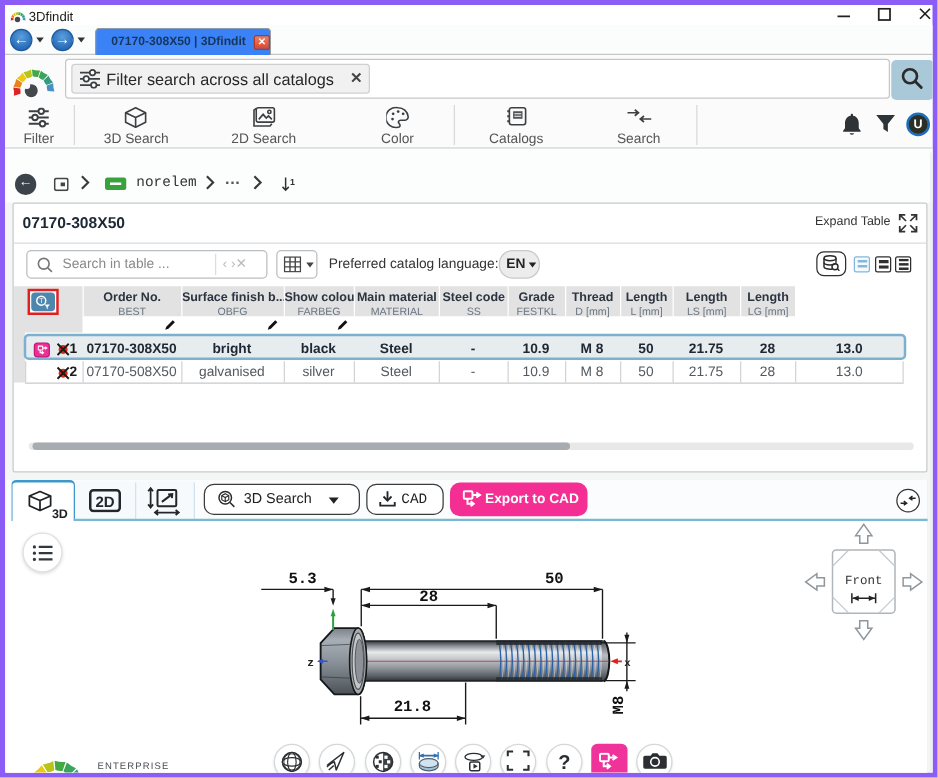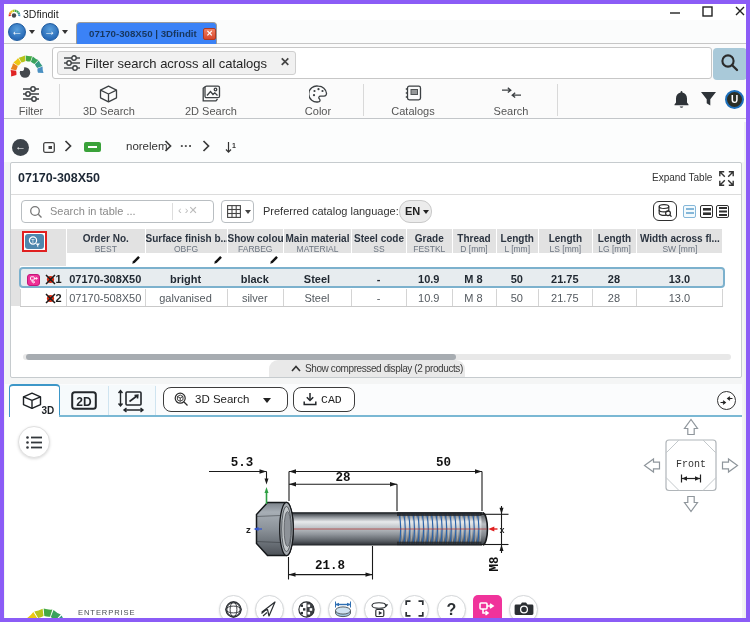--- a/index.html
+++ b/index.html
@@ -220,21 +220,21 @@
     <svg class="abs" style="left:39px;top:23px" width="12" height="11" viewBox="0 0 12 11">
       <rect x="0.7" y="0.7" width="10.6" height="9.6" rx="1.5" fill="none" stroke="#444" stroke-width="1.3"></rect>
       <rect x="5.5" y="4" width="3.5" height="3" fill="#444"></rect>
     </svg>
     <svg class="abs" style="left:60px;top:21px" width="8" height="12" viewBox="0 0 8 12">
         <path d="M1.5 1 L6.5 6 L1.5 11" fill="none" stroke="#3a3a3a" stroke-width="1.7"></path>
       </svg>
     <div class="abs" style="left:80px;top:23px;width:17px;height:10px;background:#3aa23a;border-radius:2px;">
       <div class="abs" style="left:4px;top:4px;width:9px;height:2px;background:#fff;"></div>
     </div>
-    <div class="abs" style="left:122px;top:21px;font-size:11.5px;color:#333;">norelem</div>
+    <div class="abs" style="left:105px;top:21px;font-size:11.5px;color:#333;font-family:Liberation Mono, monospace;">norelem</div>
     <svg class="abs" style="left:160px;top:21px" width="8" height="12" viewBox="0 0 8 12">
         <path d="M1.5 1 L6.5 6 L1.5 11" fill="none" stroke="#3a3a3a" stroke-width="1.7"></path>
       </svg>
     <div class="abs" style="left:176px;top:16px;font-size:13px;font-weight:bold;color:#555;letter-spacing:0.5px;">...</div>
     <svg class="abs" style="left:198px;top:21px" width="8" height="12" viewBox="0 0 8 12">
         <path d="M1.5 1 L6.5 6 L1.5 11" fill="none" stroke="#3a3a3a" stroke-width="1.7"></path>
       </svg>
     <svg class="abs" style="left:221px;top:22px" width="12" height="13" viewBox="0 0 12 13" id="sorticon">
         <path d="M3.5 1 L3.5 11 M1 8.5 L3.5 11.2 L6 8.5" fill="none" stroke="#333" stroke-width="1.2"></path>
 <text x="9" y="7" font-size="7px" font-weight="bold" fill="#333" font-family="Liberation Sans" text-anchor="middle">1</text>
@@ -356,24 +356,20 @@
           <div class="abs hmain">Length</div>
           <div class="abs hsub">L [mm]</div>
         </div>
       <div class="abs hcell" style="left:519.0px;width:52.7px;height:24px;">
           <div class="abs hmain">Length</div>
           <div class="abs hsub">LS [mm]</div>
         </div>
       <div class="abs hcell" style="left:572.7px;width:43.6px;height:24px;">
           <div class="abs hmain">Length</div>
           <div class="abs hsub">LG [mm]</div>
-        </div>
-      <div class="abs hcell" style="left:617.3px;width:85.2px;height:24px;">
-          <div class="abs hmain">Width across fl...</div>
-          <div class="abs hsub">SW [mm]</div>
         </div>
       <div class="abs selrow"></div>
       <div class="abs" style="left:7px;top:44.5px;width:12.5px;height:12px;background:#ee2f96;border-radius:3px;border:1px solid #c2187a;box-sizing:border-box;">
           <svg class="abs" style="left:1.5px;top:1.5px" width="9" height="8" viewBox="0 0 17 14">
             <rect x="1" y="1" width="7" height="6" rx="1" fill="none" stroke="#fff" stroke-width="1.8"></rect>
             <path d="M8 4 L13 4 M11 2 L14 4 L11 6 M4 7 L4 11 L8 11 M6.5 9 L9 11 L6.5 13" fill="none" stroke="#fff" stroke-width="1.8"></path>
           </svg>
         </div>
       <svg class="abs" style="left:24.5px;top:45px" width="11" height="11" viewBox="0 0 11 11">
           <circle cx="5.5" cy="5.5" r="3.6" fill="#d92b12"></circle>
@@ -428,26 +424,20 @@
               <text x="5" y="6.6" font-size="5.5" fill="#fff" text-anchor="middle" font-family="Liberation Sans">T</text>
               <path d="M7.5 7.5 L12 7.5 L10.2 9.5 L10.2 11.4 L9.3 10.6 L9.3 9.5 Z" fill="#fff"></path>
             </svg>
           </div>
         </div>
     </div>
 
     <div class="abs" id="hscroll">
         <div class="abs" id="hthumb"></div>
       </div>
-    <div class="abs" id="pill">
-      <svg class="abs" style="left:22px;top:5px" width="10" height="7" viewBox="0 0 10 7">
-          <path d="M1 6 L5 1.5 L9 6" fill="none" stroke="#333" stroke-width="1.6"></path>
-        </svg>
-      <div class="abs" id="pilltext">Show compressed display (2 products)</div>
-    </div>
   </div>
 
   <div class="abs" id="panel2">
     <div class="abs" id="tabstrip">
       <div class="abs" style="left:55px;top:1px;width:96px;height:30px;background:#f6fafc;"></div>
       <div class="abs" style="left:103px;top:2px;width:1px;height:29px;background:#cfe4f0;"></div>
       <div class="abs" style="left:150px;top:2px;width:1px;height:29px;background:#cfe4f0;"></div>
       <svg class="abs" style="left:66px;top:7px" width="26" height="19" viewBox="0 0 26 19" id="icon2d">
           <rect x="1.2" y="1.2" width="23.6" height="16.6" rx="2.5" fill="none" stroke="#23272b" stroke-width="2"></rect>
 <text x="13" y="14.5" text-anchor="middle" font-family="Liberation Sans" font-size="12px" font-weight="bold" fill="#23272b">2D</text>
@@ -473,20 +463,29 @@
       </div>
       <div class="abs viewbtn" style="left:288px;width:62px;">
         <svg class="abs" style="left:9px;top:4px" width="14" height="14" viewBox="0 0 14 14" id="dlicon">
             <g fill="none" stroke="#23272b" stroke-width="1.5">
 <line x1="7" y1="1" x2="7" y2="8"></line>
 <path d="M3.8 5.2 L7 8.5 L10.2 5.2"></path>
 <path d="M1.2 9.5 L1.2 12.5 L12.8 12.5 L12.8 9.5"></path>
 </g>
           </svg>
         <div class="abs" style="left:27px;top:5px;font-size:11.5px;color:#222;white-space:nowrap;font-family:Liberation Mono, monospace;">CAD</div>
+      </div>
+      <div class="abs" id="exportbtn">
+        <svg class="abs" style="left:10px;top:6px" width="17" height="14" viewBox="0 0 17 14" id="expicon1">
+            <g fill="none" stroke="#fff" stroke-width="1.6">
+<rect x="1" y="1" width="7" height="6" rx="1"></rect>
+<path d="M8 4 L13 4 M11 2 L14 4 L11 6 M4 7 L4 11 L8 11 M6.5 9 L9 11 L6.5 13"></path>
+</g>
+          </svg>
+        <div class="abs" style="left:28px;top:7px;font-size:11px;font-weight:bold;color:#fff;white-space:nowrap;">Export to CAD</div>
       </div>
       <div class="abs" style="left:712px;top:6.5px;width:19px;height:19px;border-radius:50%;border:1.3px solid #333;box-sizing:border-box;background:#fff;">
         <svg class="abs" style="left:2px;top:4px" width="13" height="9" viewBox="0 0 13 9" id="collapseicon">
             <g fill="none" stroke="#222" stroke-width="1.2">
 <path d="M0.5 6.5 L5 6.5 M3 4.8 L5.3 6.5 L3 8.2"></path>
 <path d="M12.5 2.5 L8 2.5 M10 0.8 L7.7 2.5 L10 4.2"></path>
 </g>
           </svg>
       </div>
       <div class="abs" id="tab3d">

